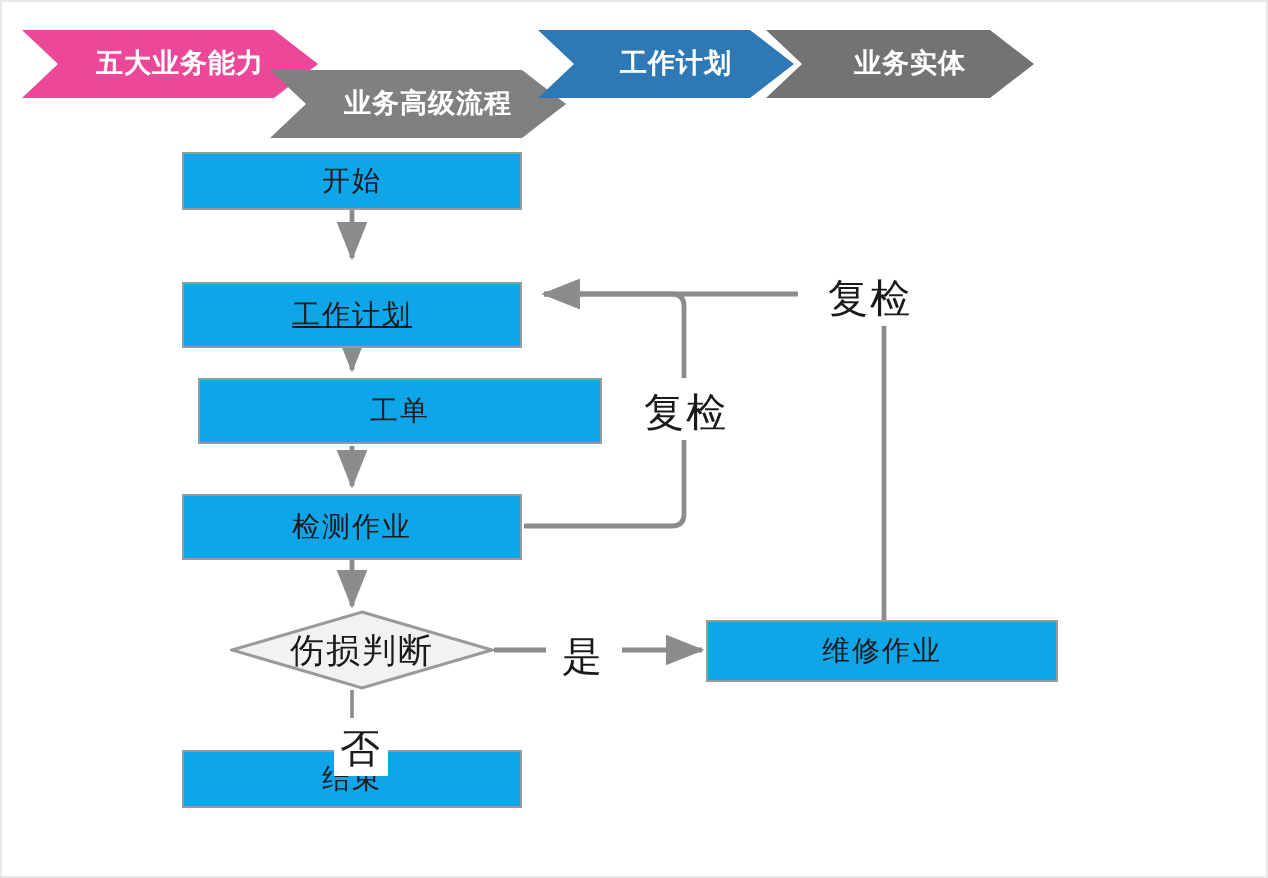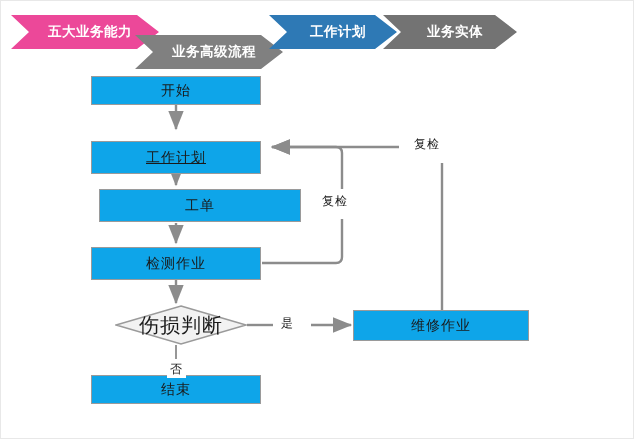--- a/index.html
+++ b/index.html
@@ -77,28 +77,28 @@
   }
   .diamond-shape {
     position: absolute;
     left: 0; top: 0;
     width: 100%; height: 100%;
   }
   .diamond-label {
     position: relative;
     z-index: 2;
     color: #1a1a1a;
-    font-size: 20px;
+    font-size: 17px;
     letter-spacing: 1px;
     white-space: nowrap;
   }
   .edge-label {
     position: absolute;
     color: #1a1a1a;
-    font-size: 12px;
+    font-size: 20px;
     letter-spacing: 1px;
     white-space: nowrap;
     background: #ffffff;
     padding: 0 3px;
   }
   svg.lines {
     position: absolute;
     left: 0; top: 0;
     width: 634px;
     height: 439px;

